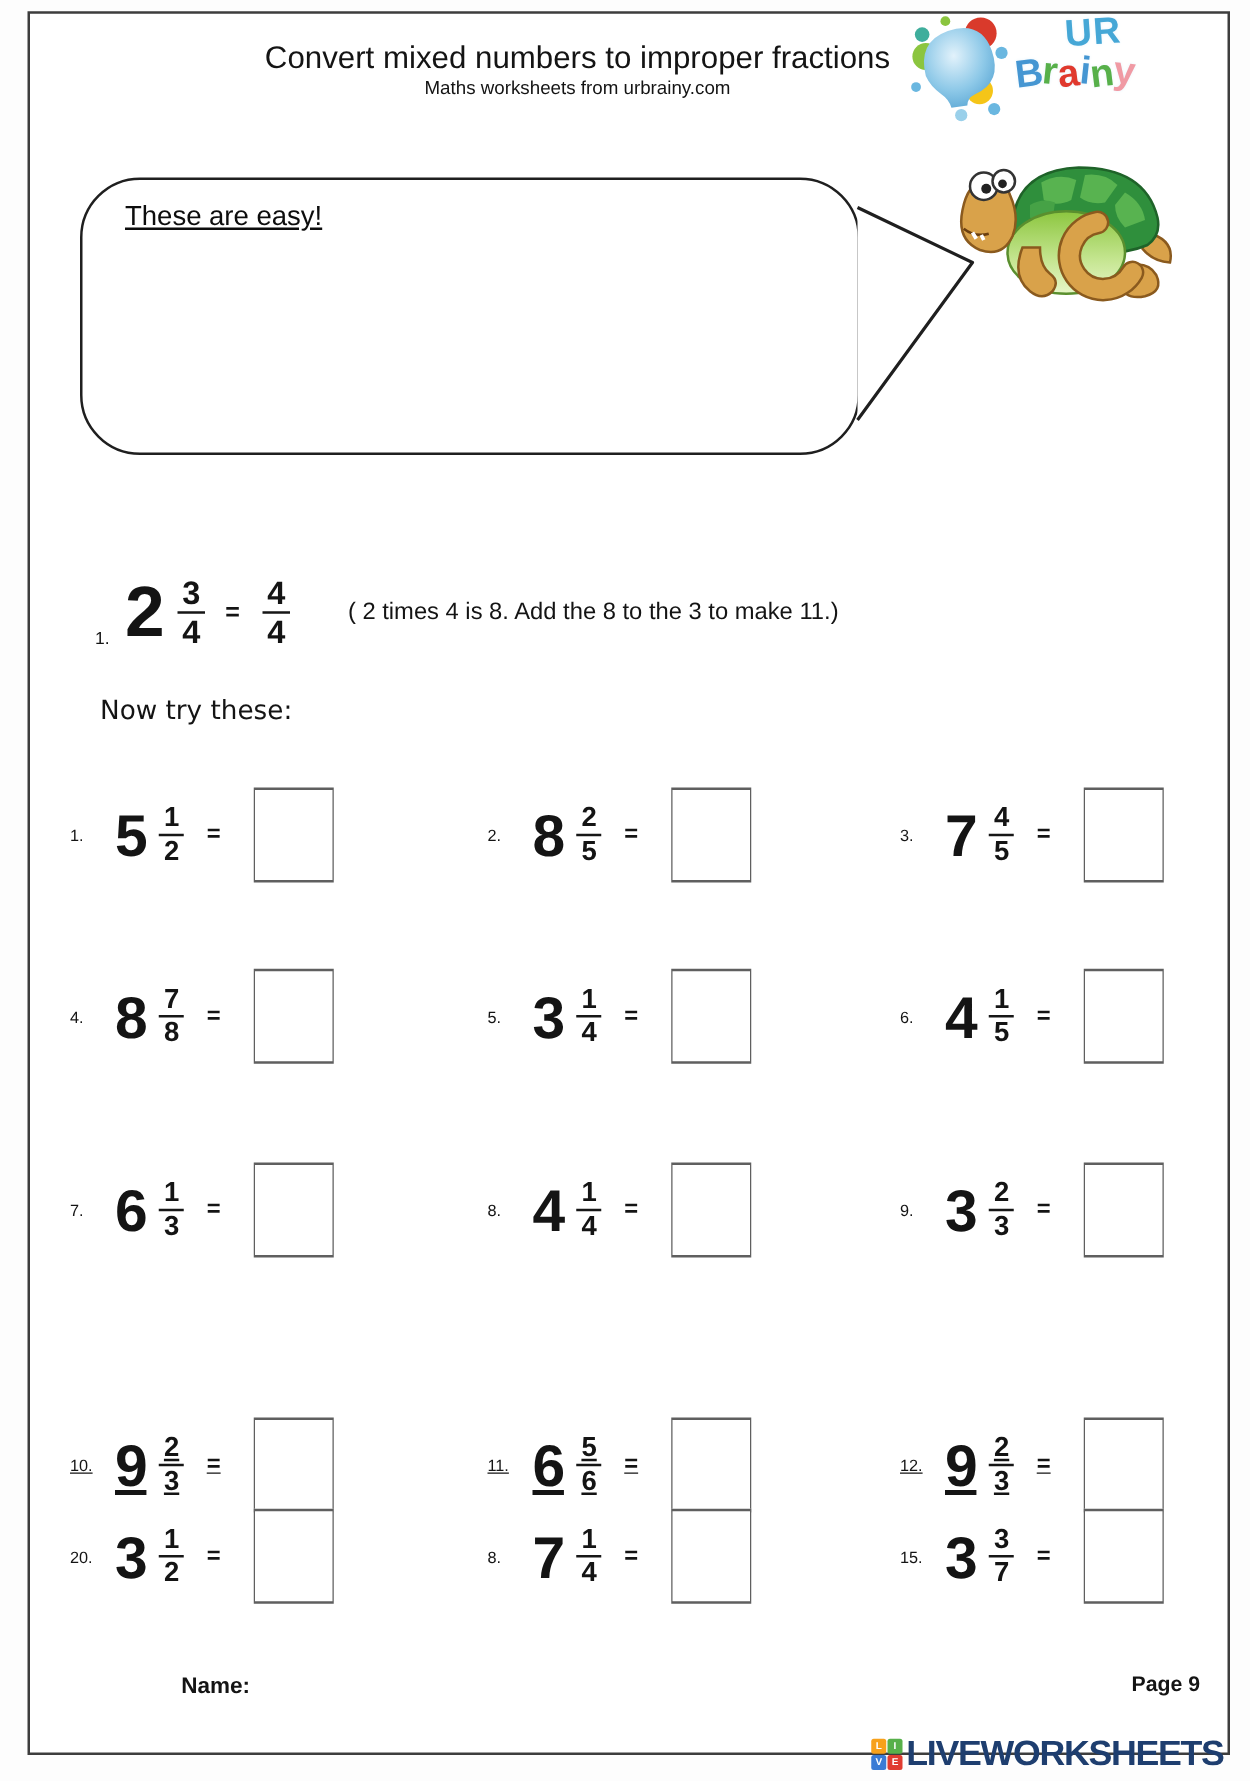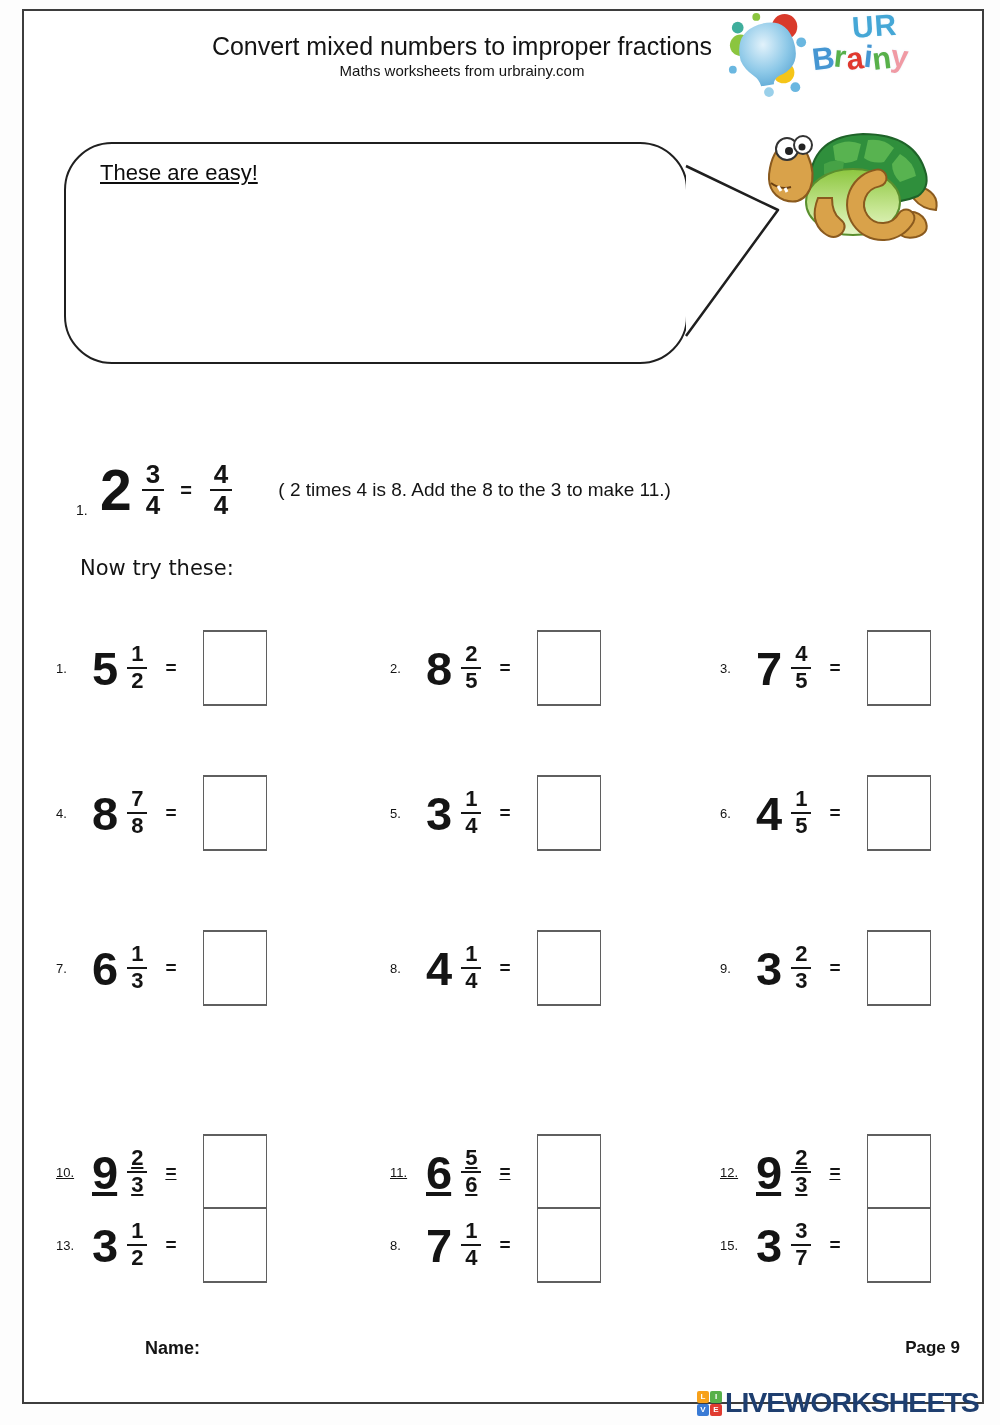--- a/index.html
+++ b/index.html
@@ -266,21 +266,21 @@
   <span class="whole">9</span>
   <span class="frac pfrac">
       <span class="fnum">2</span>
       <span class="fden">3</span>
     </span>
   <span class="eq">=</span>
   <div class="abox"></div>
 </div>
 
 <div class="cell r5 c1">
-  <span class="pnum">13.</span>
+  <span class="pnum">20.</span>
   <span class="whole">3</span>
   <span class="frac pfrac">
       <span class="fnum">1</span>
       <span class="fden">2</span>
     </span>
   <span class="eq">=</span>
   <div class="abox"></div>
 </div>
 <div class="cell r5 c2">
   <span class="pnum">8.</span>

